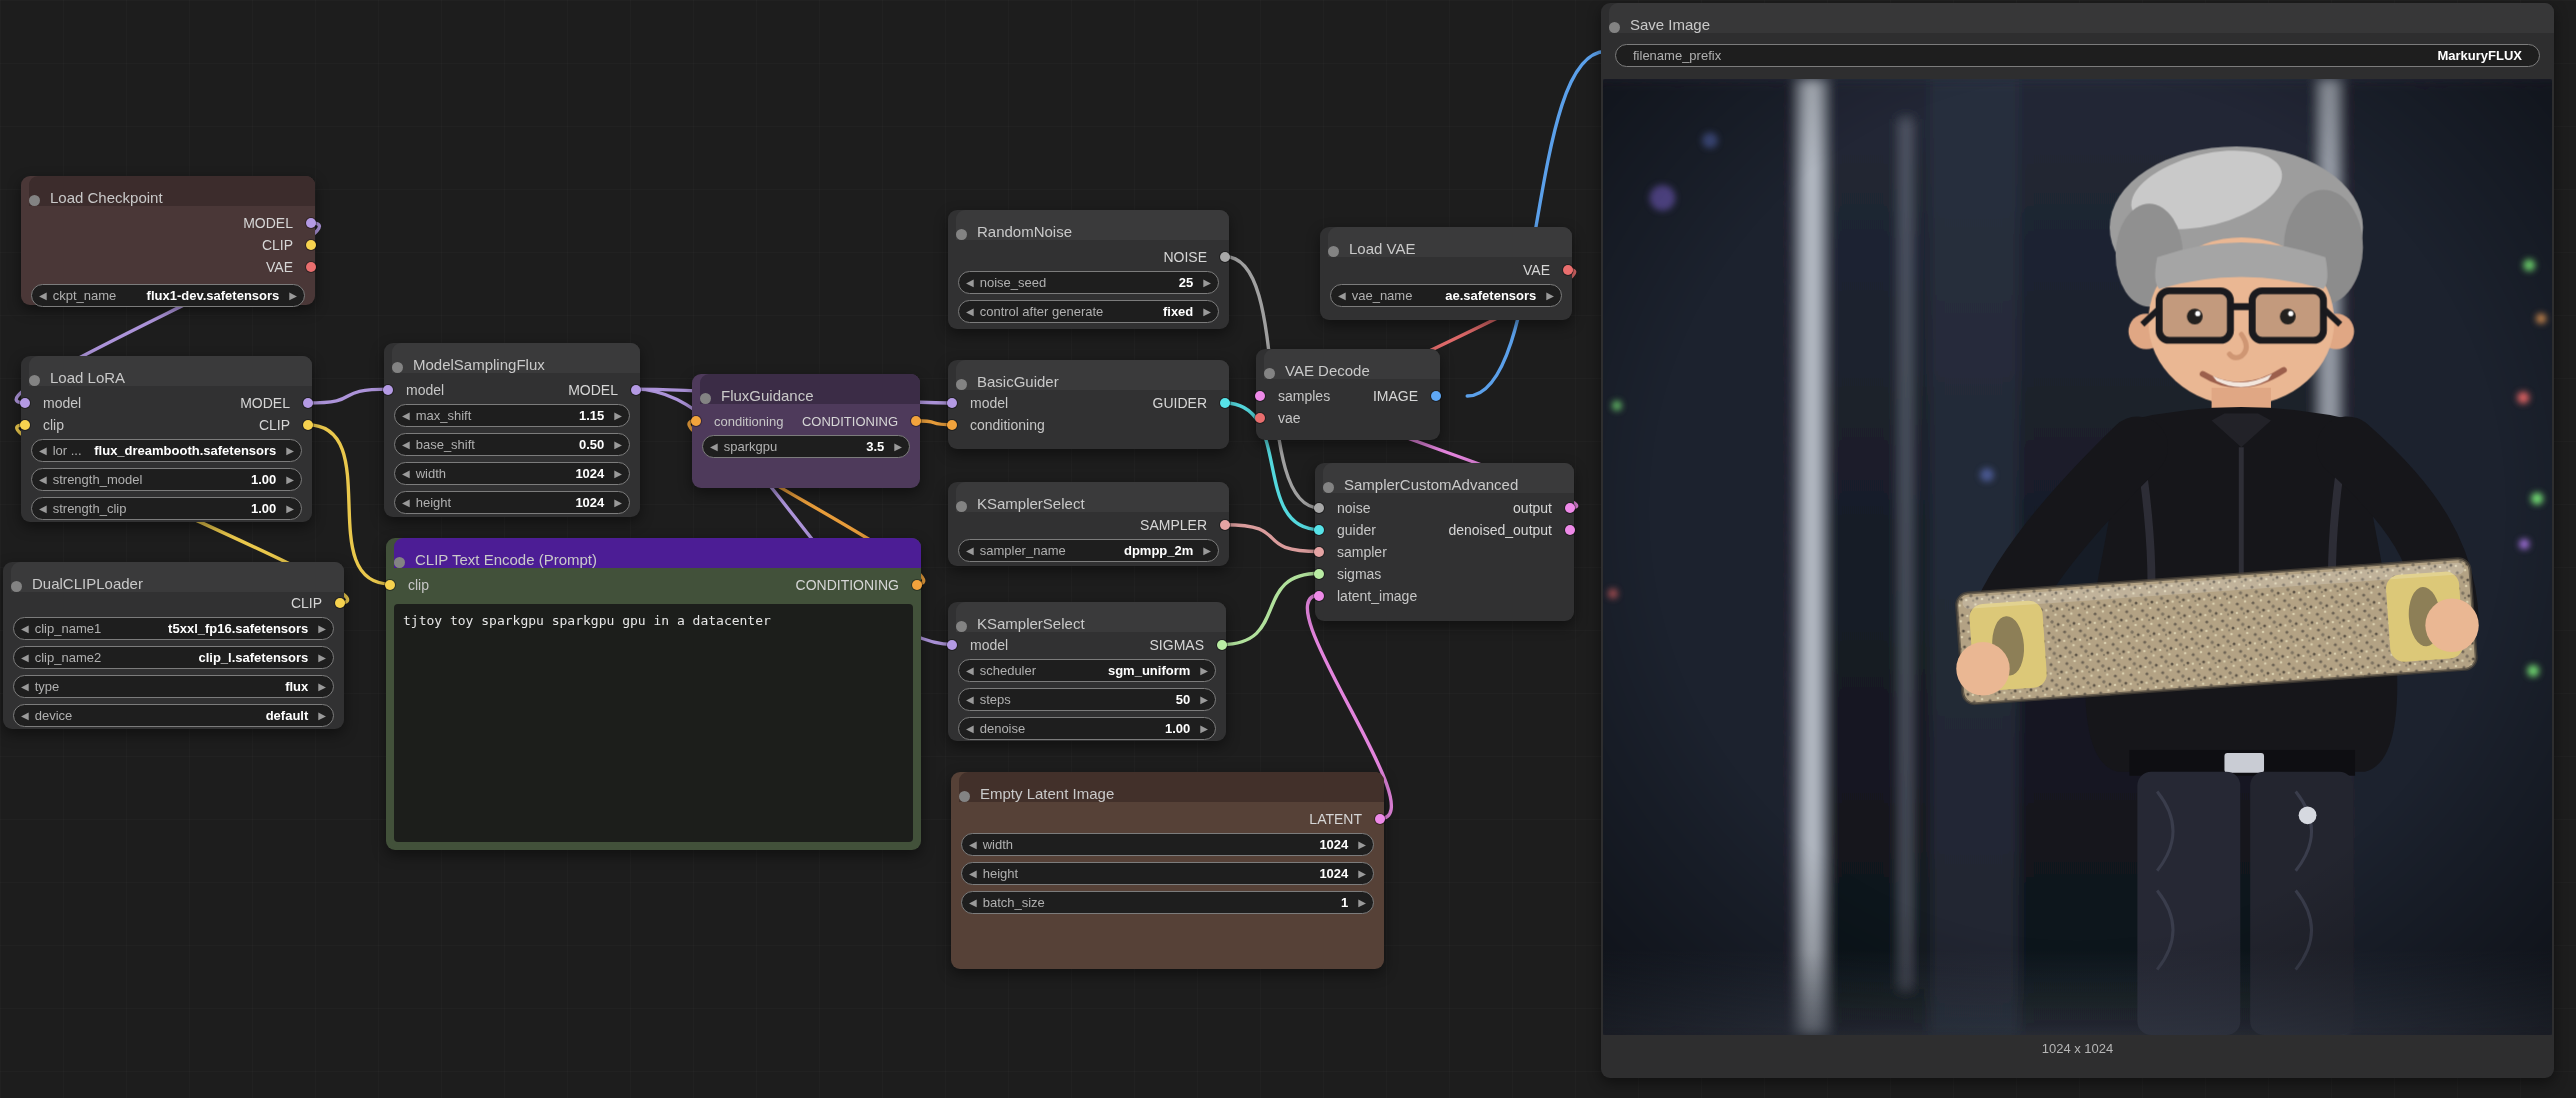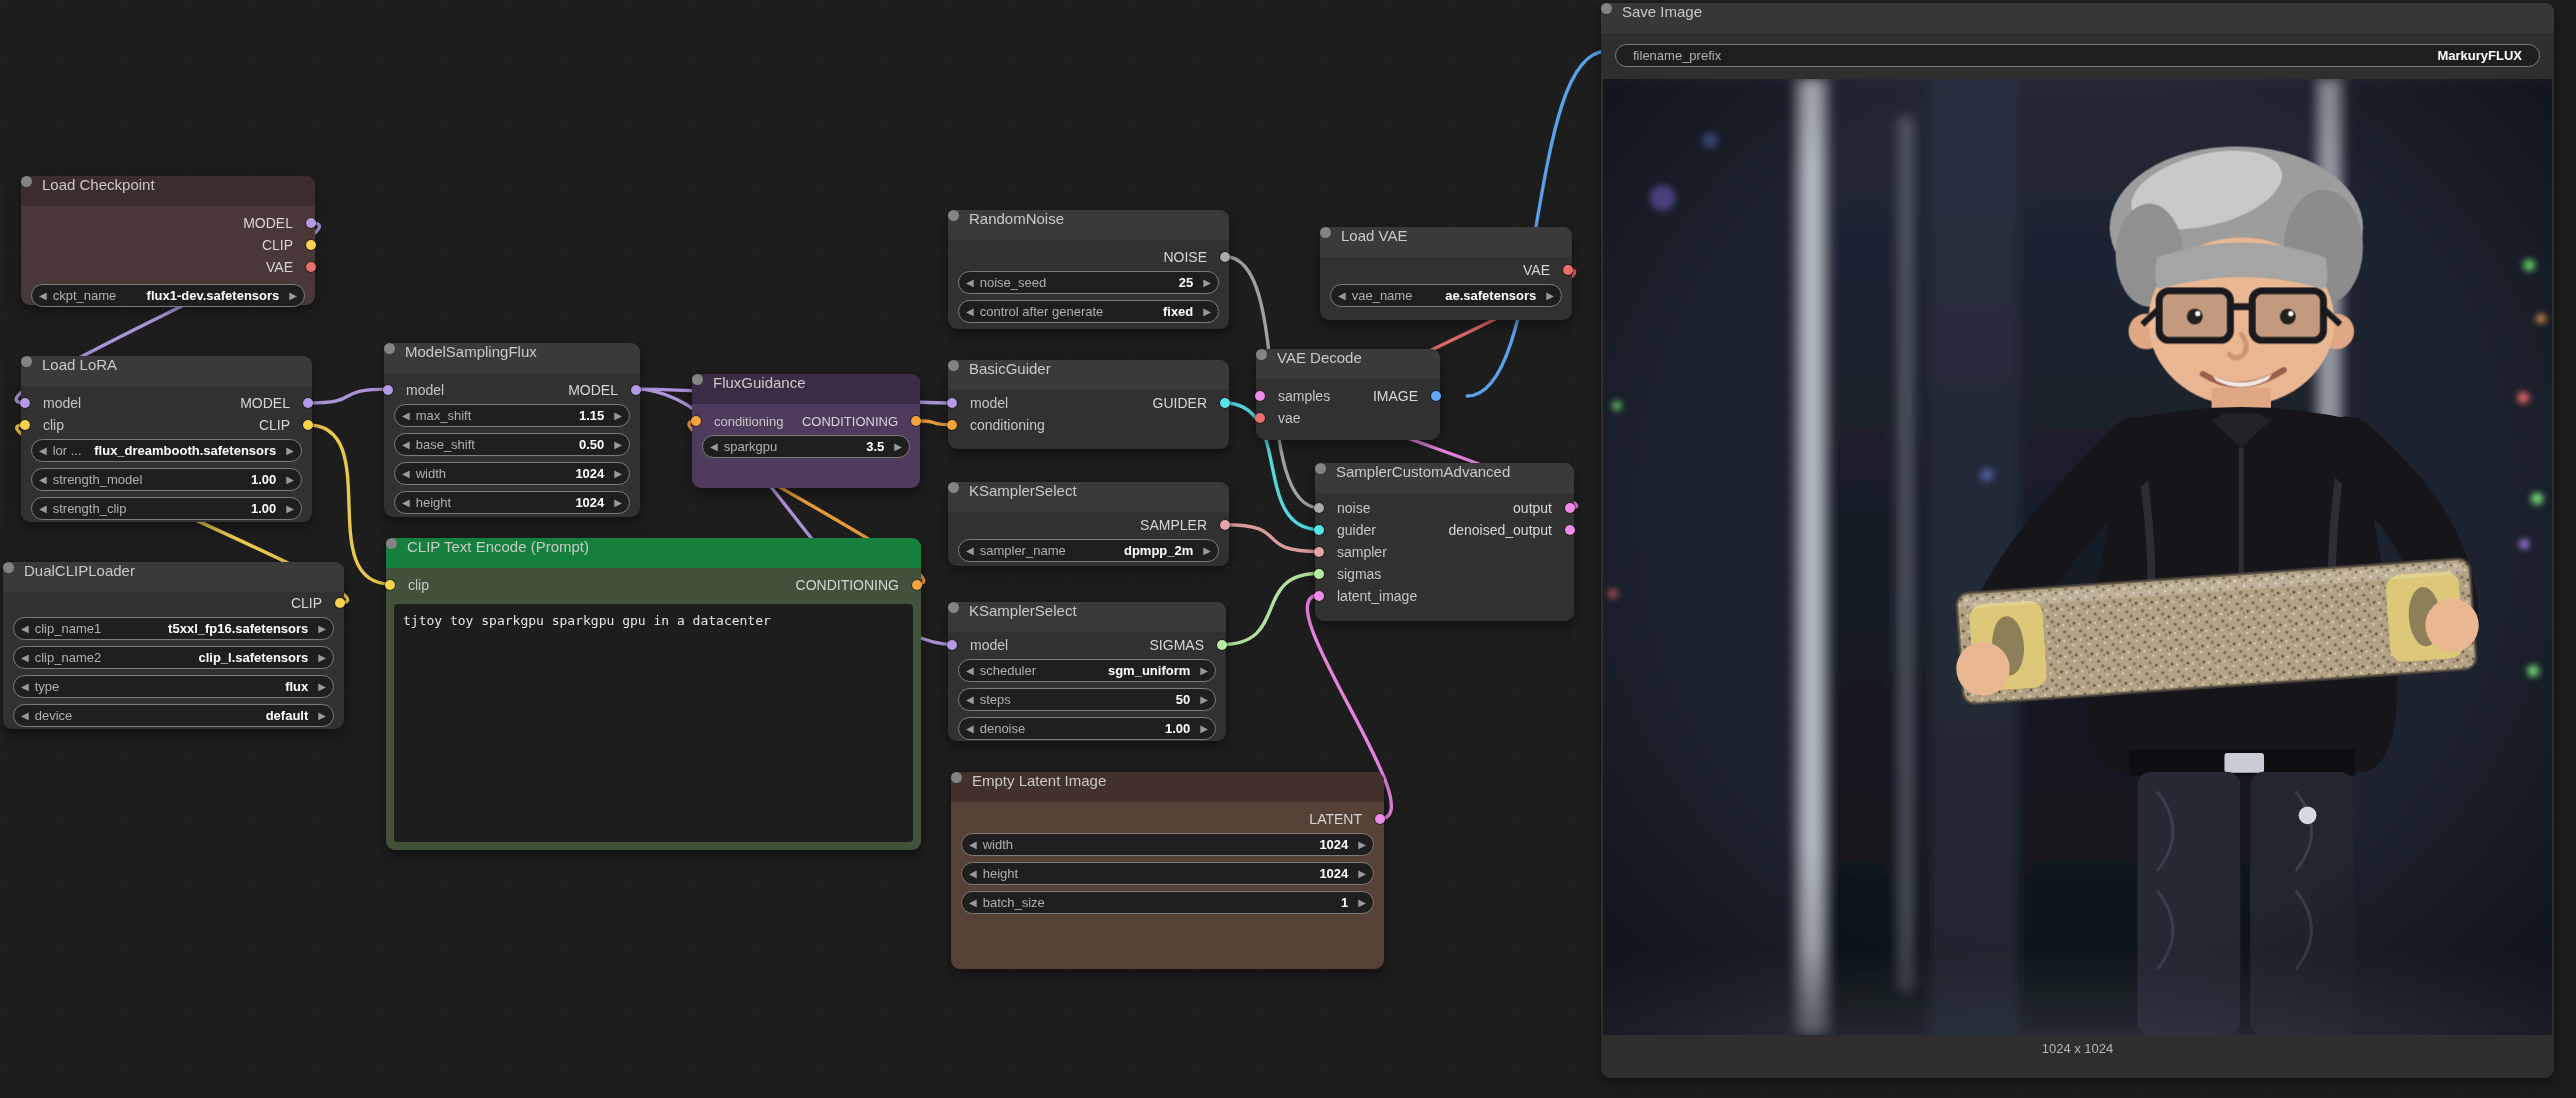--- a/index.html
+++ b/index.html
@@ -13,21 +13,21 @@
   }
   #links{position:absolute;left:0;top:0;z-index:1;pointer-events:none;}
   #links path{fill:none;stroke-width:3.4;stroke-linecap:round;opacity:.95;}
   .node{
     position:absolute;z-index:2;border-radius:9px;
     background:#313132;box-shadow:0 5px 14px rgba(0,0,0,.45);
     display:flex;flex-direction:column;color:#ccc;
   }
   .hdr{
     height:30px;flex:0 0 30px;border-radius:9px 9px 0 0;background:#3a3a3b;
-    display:flex;align-items:flex-start;gap:10px;padding:0 0;
+    display:flex;align-items:flex-end;gap:10px;padding:0 0;margin-left:8px;
   }
   .hdot{width:11px;height:11px;border-radius:50%;background:#838383;flex:0 0 11px;}
   .title{font-size:15px;color:#c9c9c9;white-space:nowrap;overflow:hidden;}
   .body{flex:1;display:flex;flex-direction:column;border-radius:0 0 9px 9px;}
   .row{display:flex;align-items:center;height:22px;padding:0 5px;font-size:14px;}
   .in{display:flex;align-items:center;gap:7px;color:#c6c6c6;}
   .out{display:flex;align-items:center;gap:7px;margin-left:auto;color:#d6d6d6;}
   .dot{width:10px;height:10px;border-radius:50%;flex:0 0 10px;box-shadow:0 0 0 1px rgba(0,0,0,.35);}
   .in .dot{transform:translateX(-6px);}
   .out .dot{transform:translateX(6px);}
@@ -40,21 +40,21 @@
   .w .lbl{color:#b0b0b0;white-space:nowrap;}
   .w .val{margin-left:auto;color:#fff;font-weight:bold;white-space:nowrap;padding-right:4px;}
   .prompt{
     margin:8px;flex:1;background:#1c1e1b;border-radius:4px;padding:8px 9px;
     font-family:"DejaVu Sans Mono",monospace;font-size:13px;color:#e6e6e6;
     white-space:pre-wrap;line-height:1.35;
   }
   
   .theme-maroon{background:#4a3737;} .theme-maroon .hdr{background:#3c2c2c;}
   .theme-brown{background:#564137;} .theme-brown .hdr{background:#42302a;}
-  .theme-green{background:#42513a;} .theme-green .hdr{background:#15803d;}
+  .theme-green{background:#42513a;} .theme-green .hdr{background:#4c1d95;}
   .theme-purple{background:#4e3a5b;} .theme-purple .hdr{background:#3b2c46;}
   .theme-dark{background:#2e2e2f;} .theme-dark .hdr{background:#373738;}
   
   .dc-model{background:#b49ae4;} .st-model{stroke:#b49ae4;}
   .dc-clip{background:#f6d24f;} .st-clip{stroke:#f6d24f;}
   .dc-vae{background:#e96e6e;} .st-vae{stroke:#e96e6e;}
   .dc-cond{background:#f2a33c;} .st-cond{stroke:#f2a33c;}
   .dc-noise{background:#a8a8a8;} .st-noise{stroke:#a8a8a8;}
   .dc-guider{background:#57e3e8;} .st-guider{stroke:#57e3e8;}
   .dc-sampler{background:#e5a3a3;} .st-sampler{stroke:#e5a3a3;}

